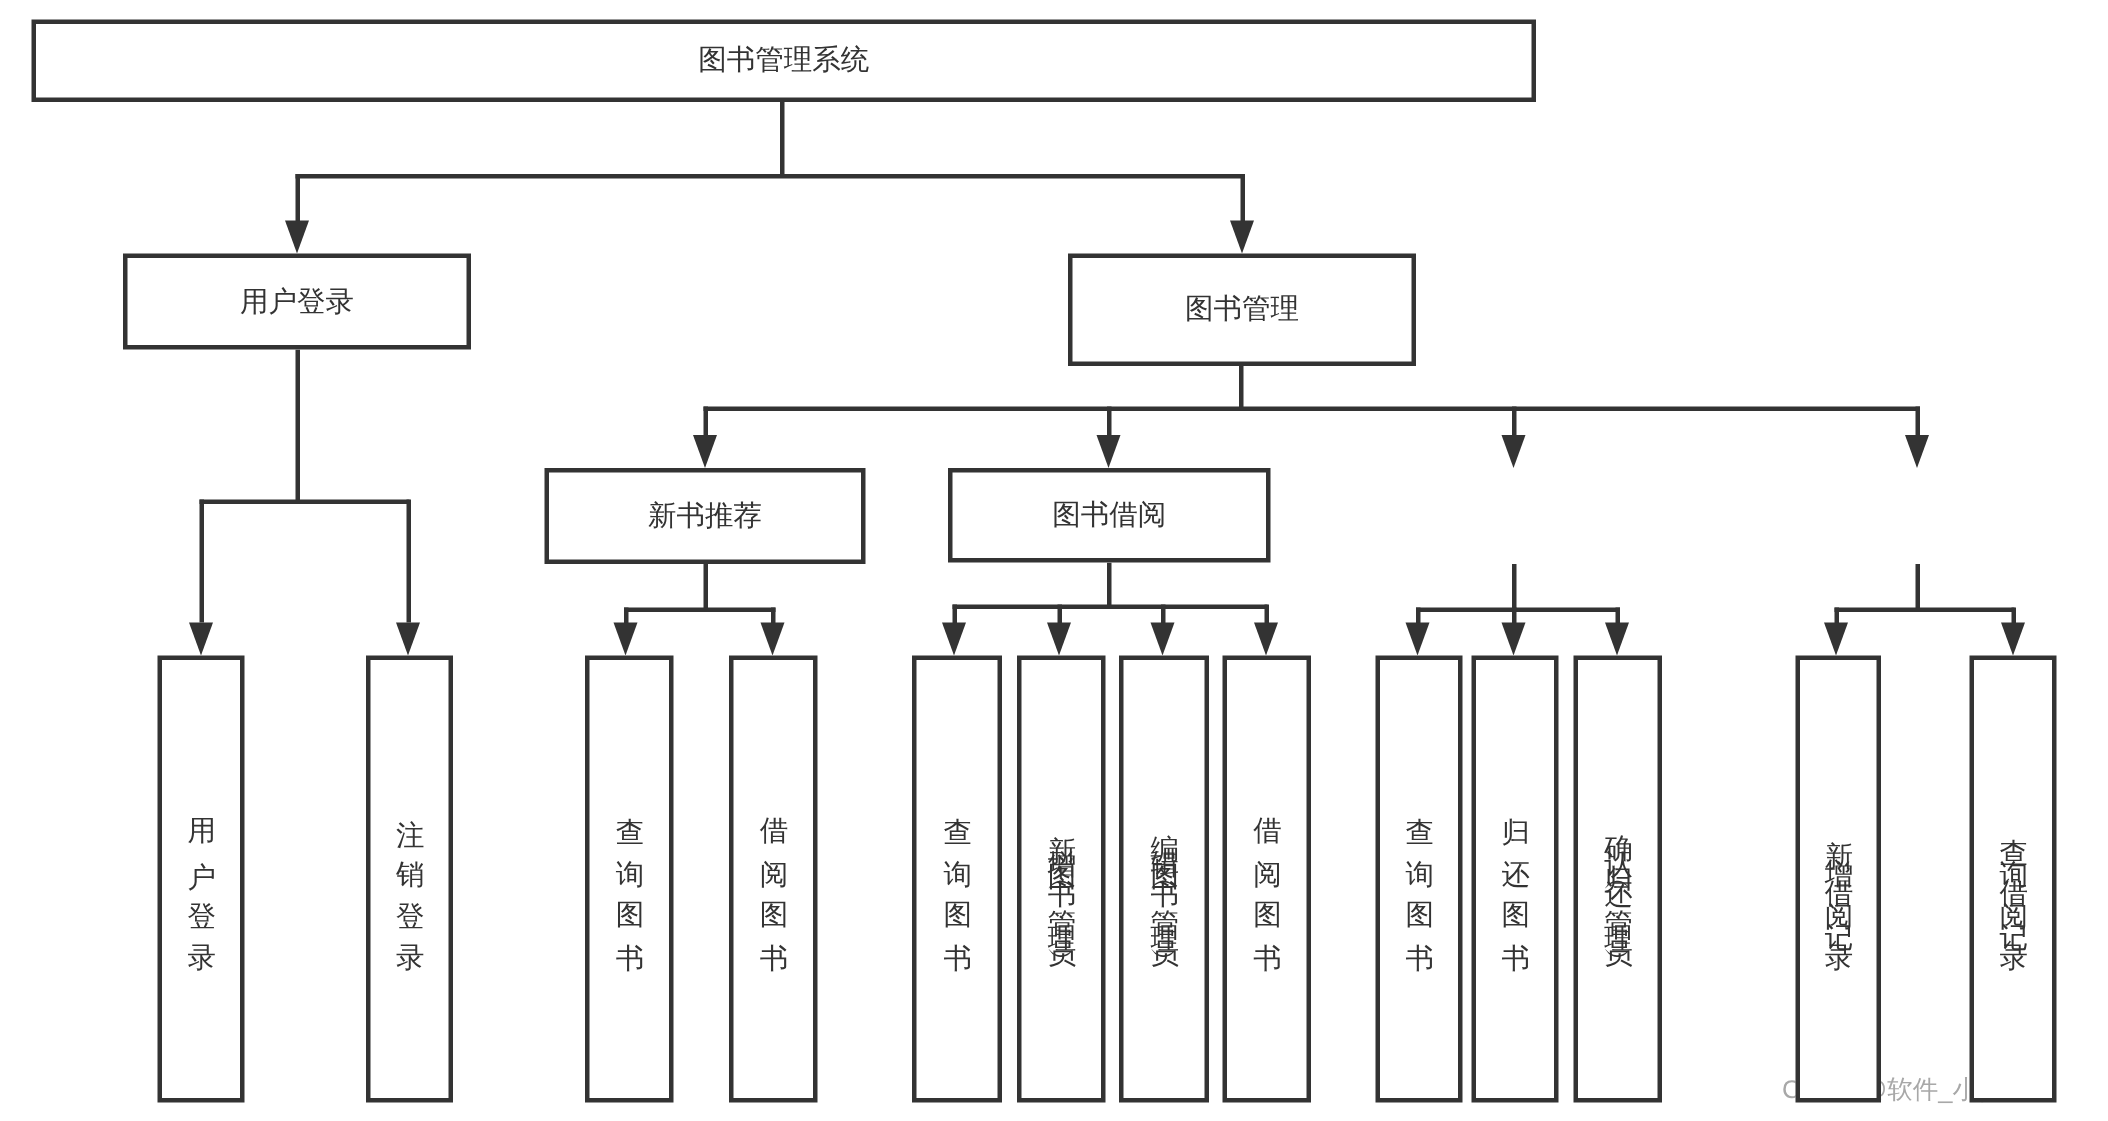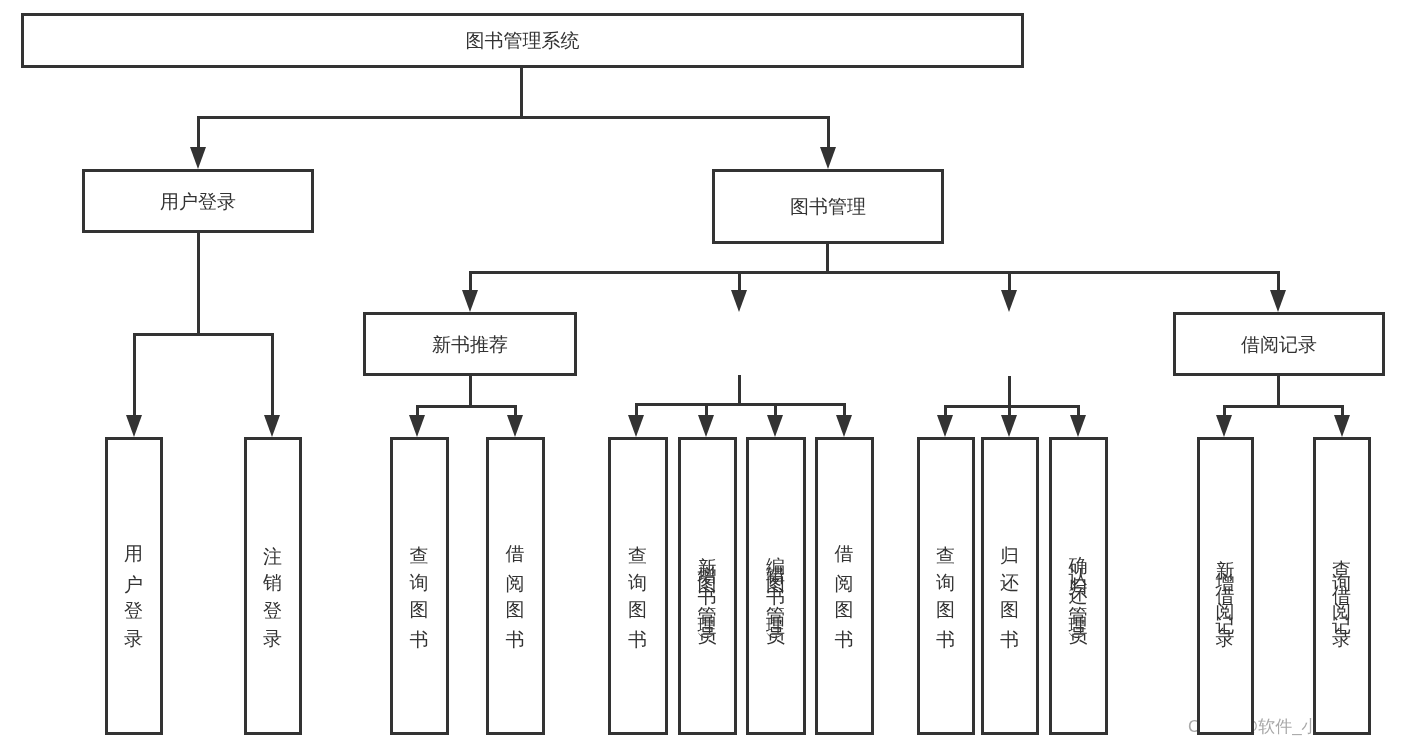--- a/index.html
+++ b/index.html
@@ -66,25 +66,25 @@
   </div>
 
   <div class="node" style="left:712px;top:169px;width:232px;height:75px;">
     <span>图书管理</span>
   </div>
 
   <div class="node" style="left:363px;top:312px;width:214px;height:64px;">
     <span>新书推荐</span>
   </div>
 
+  <div class="node" style="left:632px;top:312px;width:215px;height:63px;">
+    <span>图书借阅</span>
+  </div>
 
 
-  <div class="node" style="left:1173px;top:312px;width:212px;height:64px;">
-    <span>借阅记录</span>
-  </div>
 
   <div class="node vnode" style="left:105px;top:437px;width:58px;height:298px;">
     <span class="sp4">用户登录</span>
   </div>
   <div class="node vnode" style="left:244px;top:437px;width:58px;height:298px;">
     <span class="sp4">注销登录</span>
   </div>
 
   <div class="node vnode" style="left:390px;top:437px;width:59px;height:298px;">
     <span class="sp4">查询图书</span>

